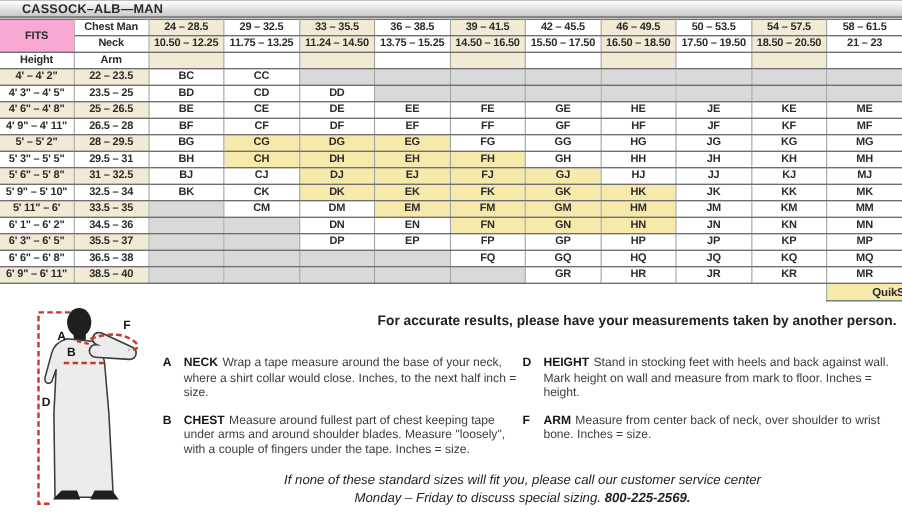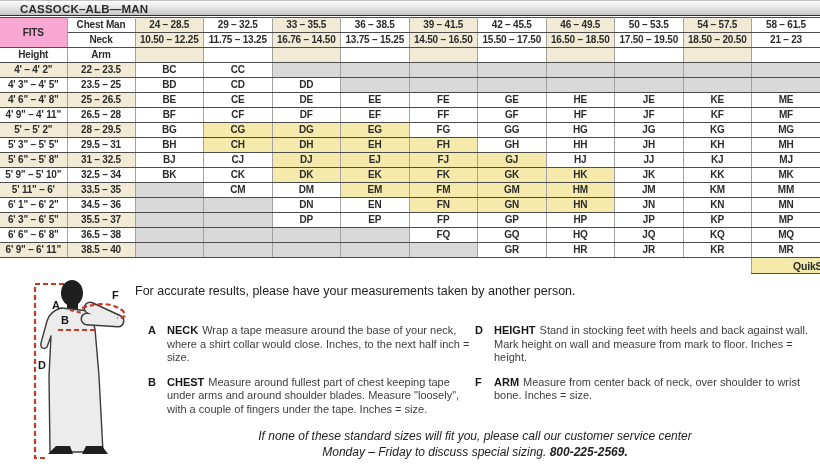--- a/index.html
+++ b/index.html
@@ -29,22 +29,22 @@
   td.hcell{text-align:left;padding-left:3px;}
   .odd{background:#f1ebd5;}
   td.na{background:#d9d9d9;}
   td.quik{background:#f5e9ab;}
   tr.quikrow td{border:none;height:15px;background:#fff;}
   tr.quikrow td.quikcell{background:#f5e9ab;border:1px solid #a2a2a2;
                          border-top:none;border-bottom:1px solid #4c4c4c;font-size:10.5px;padding-left:41px;}
 
   
   .figure{position:absolute;left:4px;top:280px;width:136px;height:194px;}
-  .notes{position:absolute;left:135px;top:284px;width:680px;text-align:left;
-         font-weight:normal;font-size:12.5px;line-height:15px;color:#222;}
+  .notes{position:absolute;left:135px;top:284px;width:680px;text-align:right;
+         font-weight:bold;font-size:12.5px;line-height:15px;color:#222;}
   .measures-left{position:absolute;left:148px;top:324px;width:322px;}
   .measures-right{position:absolute;left:475px;top:324px;width:336px;}
   .measure{display:flex;margin-bottom:11px;font-size:11px;line-height:13.5px;color:#3d3d3d;}
   .measure .letter{font-weight:bold;width:19px;flex:none;color:#171717;font-size:11px;}
   .measure .term{font-weight:bold;color:#171717;margin-right:4px;}
   .footer{position:absolute;left:135px;top:428px;width:680px;text-align:center;
           font-style:italic;font-size:12px;line-height:16px;color:#222;}
   .footer b{font-style:italic;}
 </style>
 </head>
@@ -83,21 +83,21 @@
           <td class="range">42 – 45.5</td>
           <td class="range stripe">46 – 49.5</td>
           <td class="range">50 – 53.5</td>
           <td class="range stripe">54 – 57.5</td>
           <td class="range">58 – 61.5</td>
         </tr>
       <tr>
         <td class="rlabel">Neck</td>
       <td class="range stripe">10.50 – 12.25</td>
           <td class="range">11.75 – 13.25</td>
-          <td class="range stripe">16.76 – 14.50</td>
+          <td class="range stripe">11.24 – 14.50</td>
           <td class="range">13.75 – 15.25</td>
           <td class="range stripe">14.50 – 16.50</td>
           <td class="range">15.50 – 17.50</td>
           <td class="range stripe">16.50 – 18.50</td>
           <td class="range">17.50 – 19.50</td>
           <td class="range stripe">18.50 – 20.50</td>
           <td class="range">21 – 23</td>
         </tr>
       <tr>
         <td class="hlabel">Height</td>

